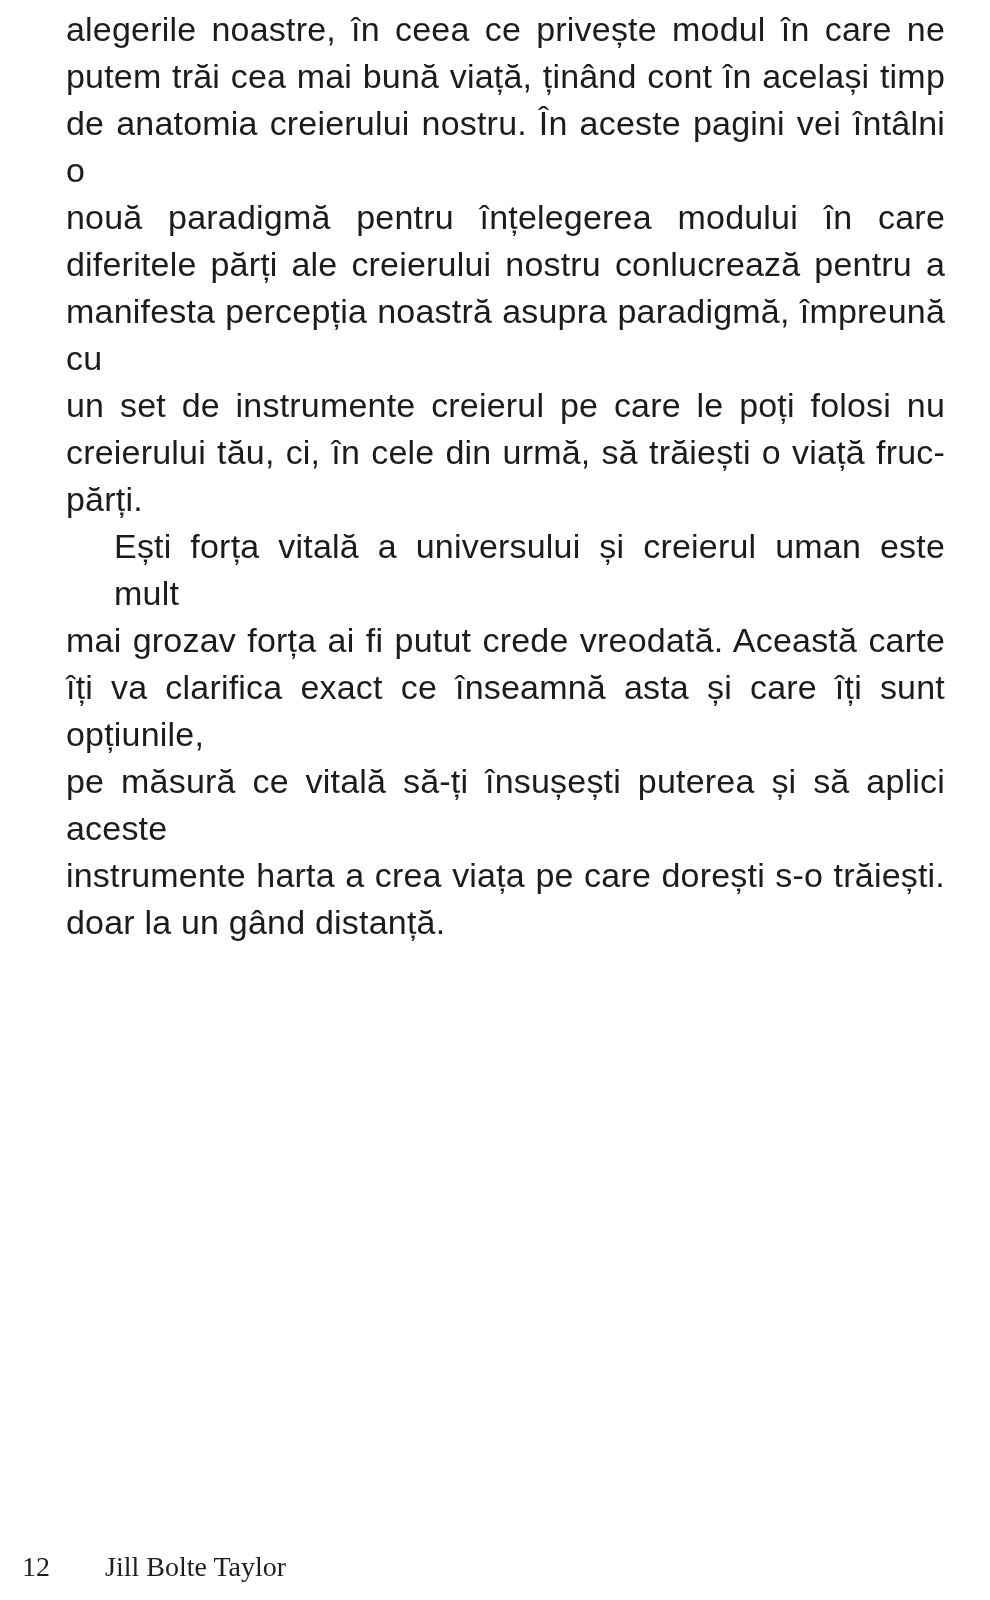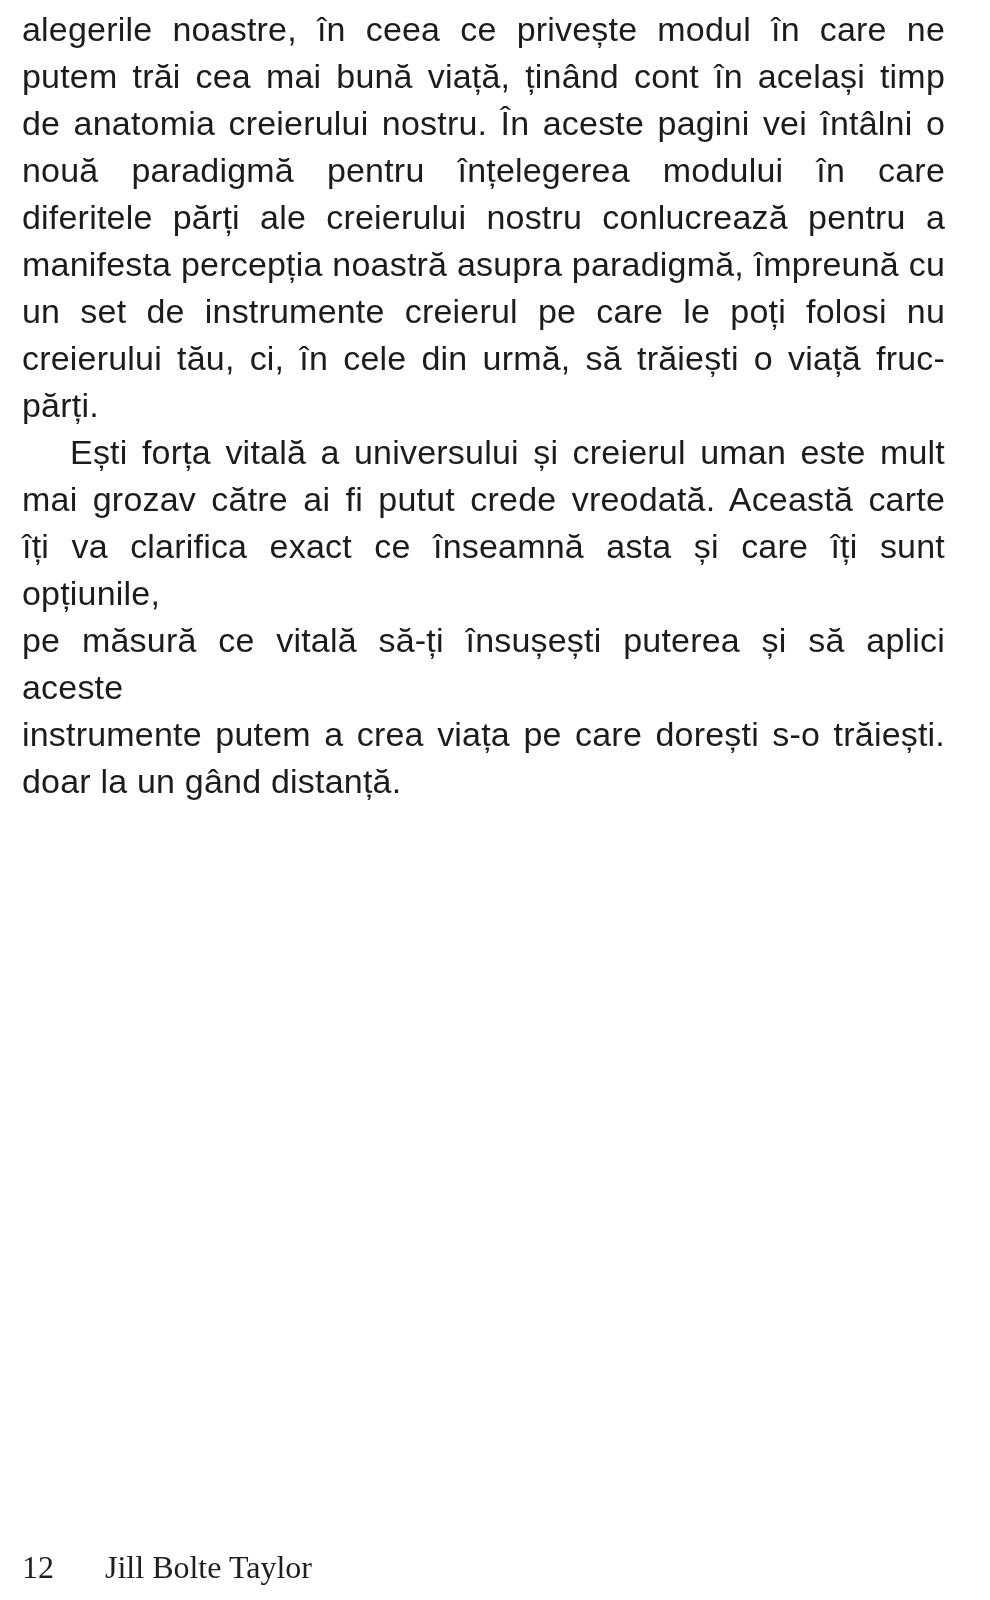--- a/index.html
+++ b/index.html
@@ -25,38 +25,39 @@
     font-weight: 300;
     line-height: 47px;
     letter-spacing: 0.2px;
   }
   .para {
     margin: 0;
   }
   .line {
     text-align: left;
     white-space: nowrap;
+    margin-left: 44px;
   }
   .line.just {
     white-space: normal;
     text-align: justify;
     text-align-last: justify;
     text-justify: inter-word;
   }
   .line.indent {
     padding-left: 48px;
   }
   .footer {
     position: absolute;
     left: 22px;
     top: 1548px;
     width: 923px;
     color: #1e1e1e;
     font-family: "Liberation Serif", "DejaVu Serif", serif;
-    font-size: 32px;
+    font-size: 28px;
     line-height: 38px;
   }
   .footer .page-number {
     display: inline-block;
     min-width: 83px;
   }
 </style>
 </head>
 <body>
 
@@ -71,24 +72,24 @@
       <div class="line just">nouă paradigmă pentru înțelegerea modului în care</div>
       <div class="line just">diferitele părți ale creierului nostru conlucrează pentru a</div>
       <div class="line just">manifesta percepția noastră asupra paradigmă, împreună cu</div>
       <div class="line just">un set de instrumente creierul pe care le poți folosi nu</div>
       <div class="line just">creierului tău, ci, în cele din urmă, să trăiești o viață fruc-</div>
       <div class="line">părți.</div>
     </div>
 
     <div class="para">
       <div class="line just indent">Ești forța vitală a universului și creierul uman este mult</div>
-      <div class="line just">mai grozav către ai fi putut crede vreodată. Această carte</div>
+      <div class="line just">mai grozav forța ai fi putut crede vreodată. Această carte</div>
       <div class="line just">îți va clarifica exact ce înseamnă asta și care îți sunt opțiunile,</div>
       <div class="line just">pe măsură ce vitală să-ți însușești puterea și să aplici aceste</div>
-      <div class="line just">instrumente putem a crea viața pe care dorești s-o trăiești.</div>
+      <div class="line just">instrumente harta a crea viața pe care dorești s-o trăiești.</div>
       <div class="line">doar la un gând distanță.</div>
     </div>
 
   </div>
 
   <div class="footer">
     <span class="page-number">12</span><span>Jill Bolte Taylor</span>
   </div>
 
 </div>

